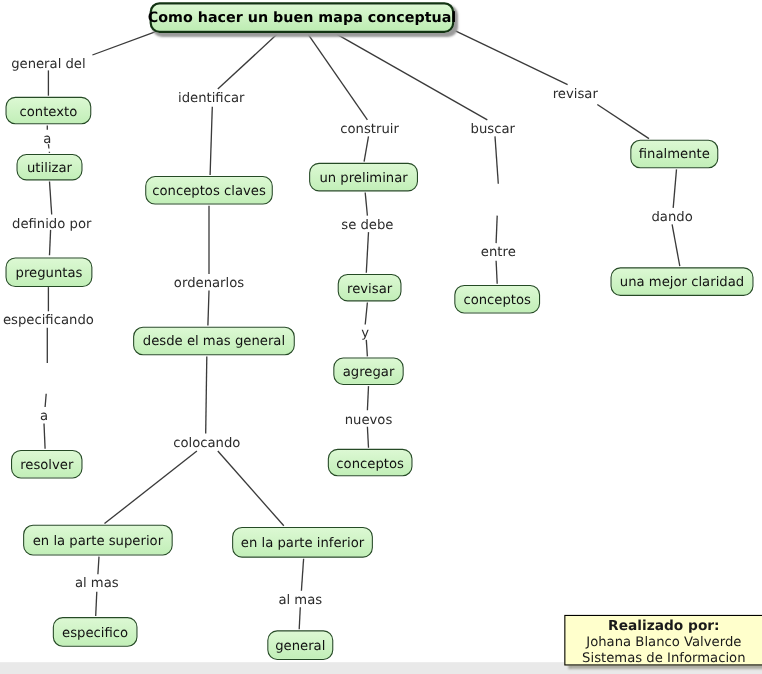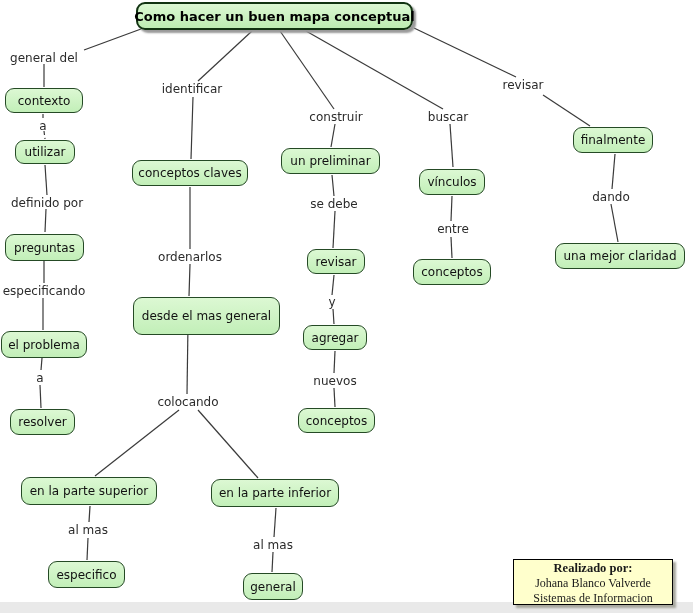--- a/index.html
+++ b/index.html
@@ -38,29 +38,28 @@
     box-sizing:border-box;
   }
   .link-label{
     position:absolute;z-index:2;
     transform:translateX(-50%);
     font-size:12px;color:#2b2b2b;
     white-space:nowrap;
   }
   .credit{
     position:absolute;z-index:4;
-    left:513px;top:559px;width:160px;height:46px;
+    left:513px;top:559px;width:181px;height:46px;
     background:#ffffcc;
     border:1.5px solid #000;
     box-shadow:3px 3px 2px #a8a89e;
     text-align:center;
     font-size:12px;line-height:15px;color:#1a1a1a;
     box-sizing:border-box;
     padding-top:1px;
-    font-family:Liberation Serif, serif;
   }
   .credit .head{font-weight:bold;font-size:12.5px;}
   .bottom-strip{
     position:absolute;left:0;top:602px;width:693px;height:11px;
     background:#e9e9e9;z-index:0;
   }
 </style>
 </head>
 <body>
 
@@ -125,33 +124,31 @@
   <span class="link-label" style="left:332px;top:295px;">y</span>
   <span class="link-label" style="left:335px;top:374px;">nuevos</span>
   <span class="link-label" style="left:448px;top:110px;">buscar</span>
   <span class="link-label" style="left:453px;top:222px;">entre</span>
   <span class="link-label" style="left:523px;top:78px;">revisar</span>
   <span class="link-label" style="left:611px;top:190px;">dando</span>
 
   <div class="concept" style="left:5px;top:88px;width:78px;height:25px;">contexto</div>
   <div class="concept" style="left:15px;top:140px;width:60px;height:24px;">utilizar</div>
   <div class="concept" style="left:5px;top:234px;width:79px;height:27px;">preguntas</div>
-  <div class="concept" style="left:1px;top:331px;width:86px;height:27px;">el problema</div>
   <div class="concept" style="left:10px;top:409px;width:65px;height:26px;">resolver</div>
   <div class="concept" style="left:132px;top:160px;width:116px;height:26px;">conceptos claves</div>
-  <div class="concept" style="left:133px;top:297px;width:147px;height:38px;">desde el mas general</div>
+  <div class="concept" style="left:121px;top:297px;width:147px;height:26px;">desde el mas general</div>
   <div class="concept" style="left:21px;top:477px;width:136px;height:28px;">en la parte superior</div>
   <div class="concept" style="left:48px;top:561px;width:77px;height:27px;">especifico</div>
   <div class="concept" style="left:211px;top:479px;width:128px;height:28px;">en la parte inferior</div>
   <div class="concept" style="left:243px;top:573px;width:60px;height:27px;">general</div>
   <div class="concept" style="left:281px;top:148px;width:99px;height:26px;">un preliminar</div>
   <div class="concept" style="left:307px;top:249px;width:58px;height:25px;">revisar</div>
   <div class="concept" style="left:303px;top:325px;width:64px;height:25px;">agregar</div>
   <div class="concept" style="left:298px;top:408px;width:77px;height:25px;">conceptos</div>
-  <div class="concept" style="left:419px;top:169px;width:66px;height:26px;">vínculos</div>
   <div class="concept" style="left:413px;top:259px;width:78px;height:26px;">conceptos</div>
   <div class="concept" style="left:555px;top:243px;width:130px;height:26px;">una mejor claridad</div>
   <div class="concept" style="left:573px;top:127px;width:80px;height:26px;">finalmente</div>
 
   <div class="credit">
     <div class="head">Realizado por:</div>
     <div>Johana Blanco Valverde</div>
     <div>Sistemas de Informacion</div>
   </div>
 

